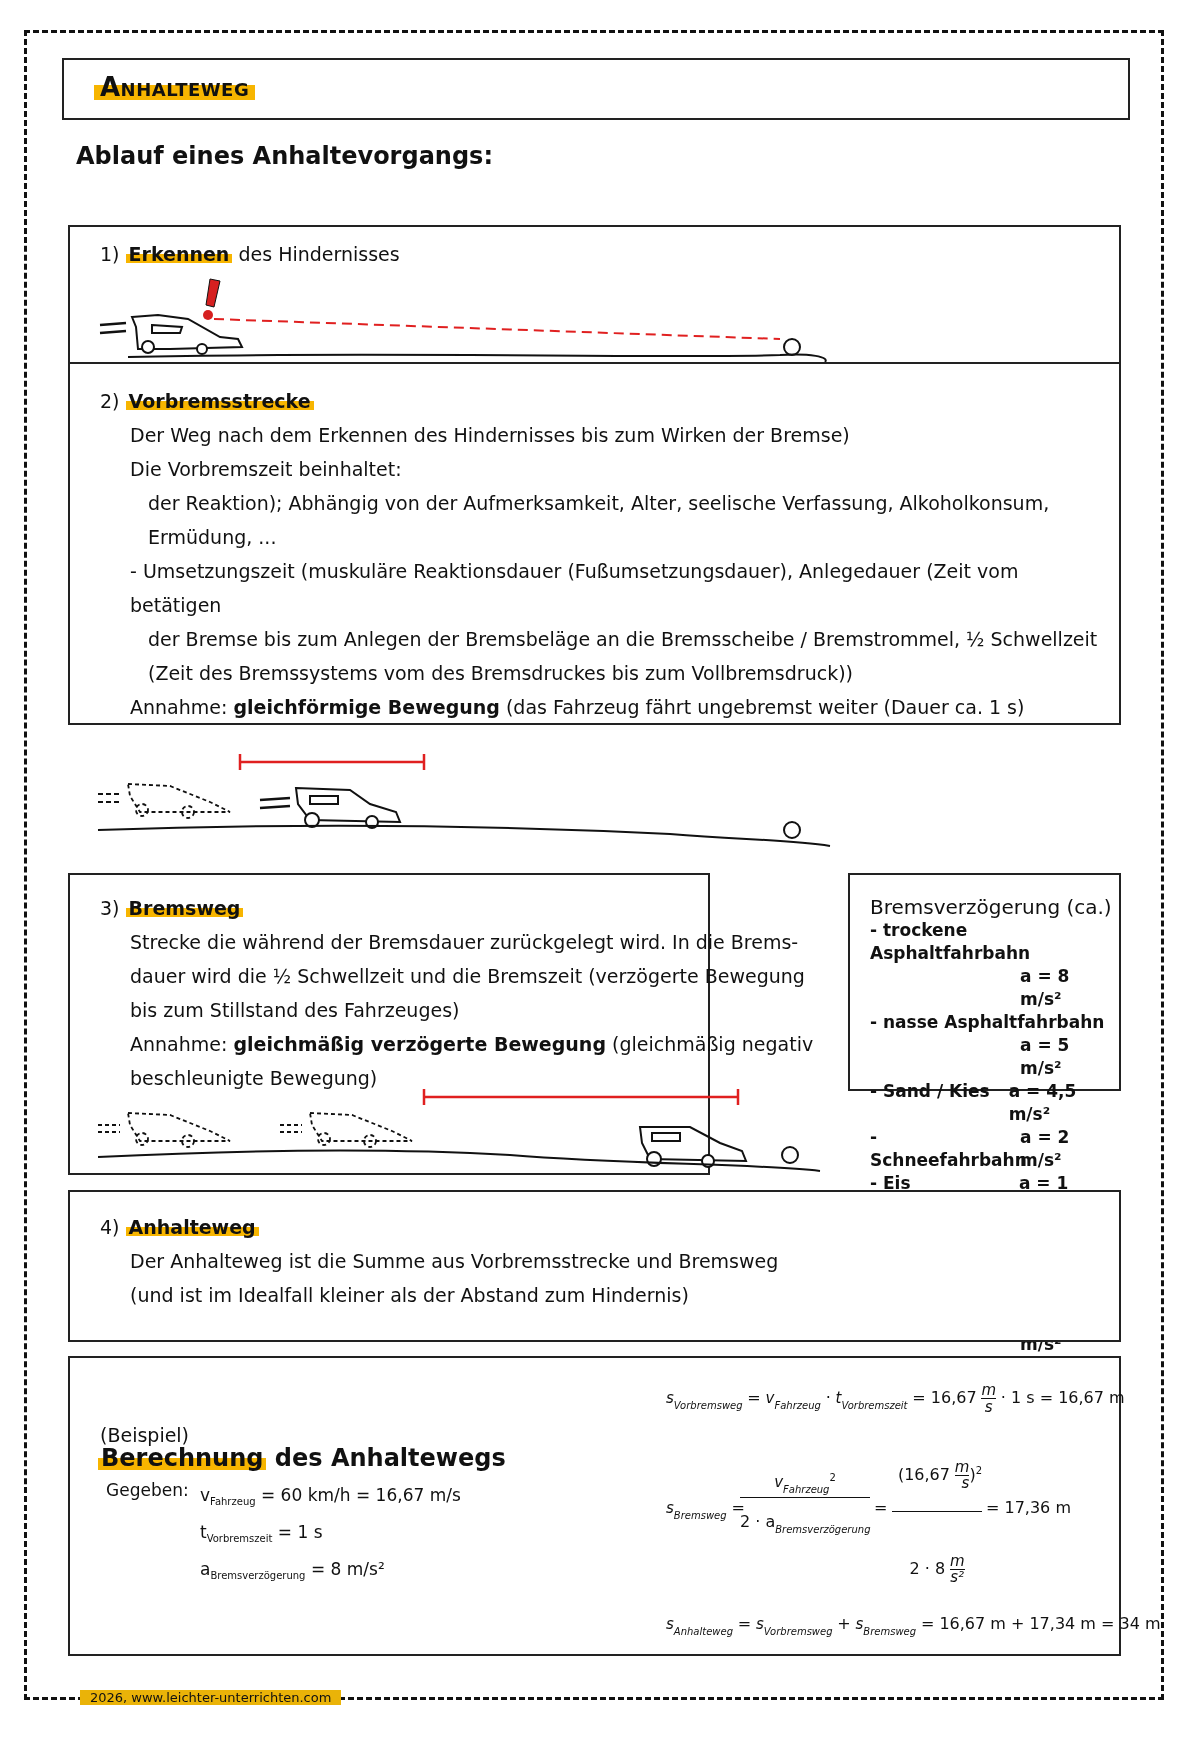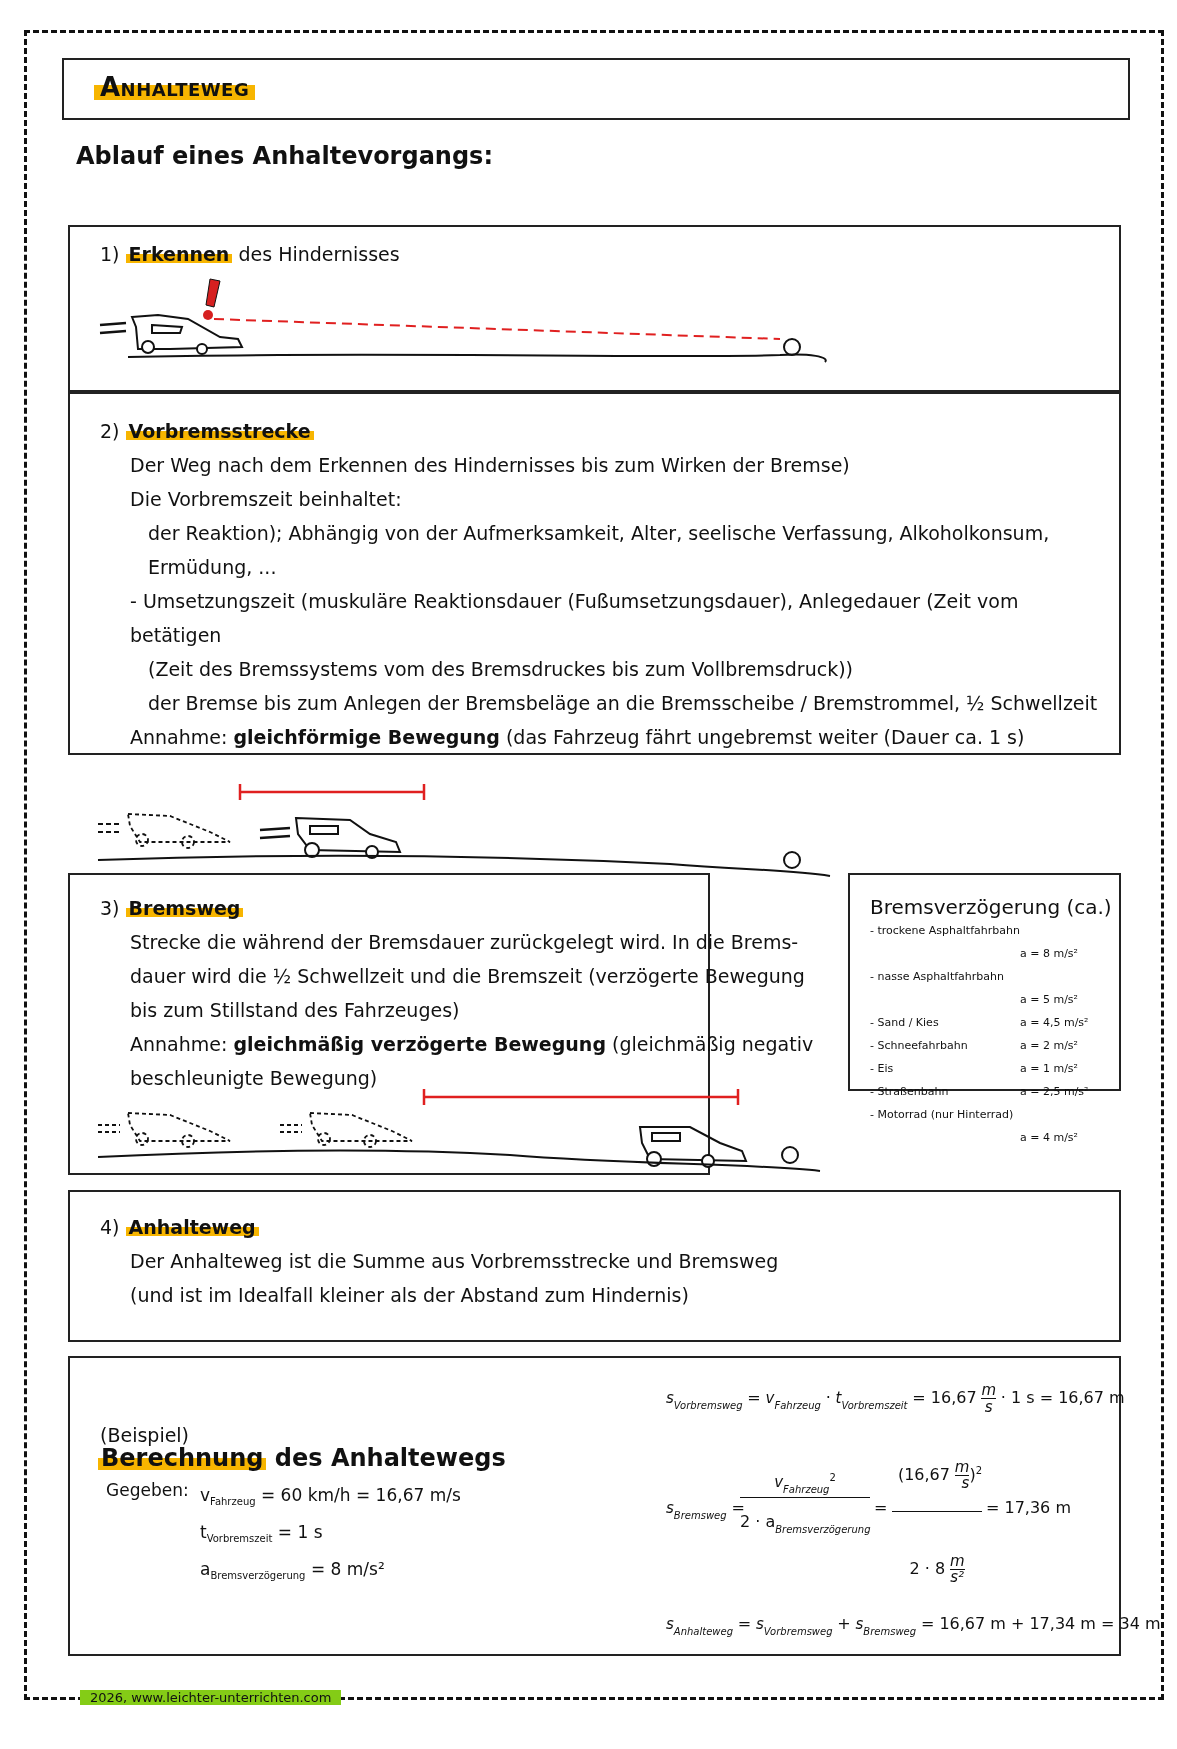--- a/index.html
+++ b/index.html
@@ -1,36 +1,36 @@
 <!DOCTYPE html>
 <html><head>
 <meta charset="utf-8">
 <style>
   html, body { margin:0; padding:0; background:#fff; }
   body { width:1177px; height:1749px; position:relative; overflow:hidden;
          font-family:"DejaVu Sans", sans-serif; color:#111; }
   .page-border { position:absolute; left:24px; top:30px; width:1140px; height:1670px;
          border:3px dashed #111; box-sizing:border-box; }
-  .footer-text { position:absolute; left:80px; top:1690px; font-size:13px; background:#84cc16; padding:0 10px; }
+  .footer-text { position:absolute; left:80px; top:1690px; font-size:13px; background:#eab308; padding:0 10px; }
   .box { position:absolute; border:2px solid #222; box-sizing:border-box; background:#fff; }
   .title-box { left:62px; top:58px; width:1068px; height:62px; }
   .title-text { position:absolute; left:30px; top:12px; font-size:26px; font-weight:bold; letter-spacing:0.5px;
          font-variant:small-caps; }
   .hl { background:linear-gradient(to bottom, transparent 45%, #f7b500 45%, #f7b500 95%, transparent 95%); padding:0 6px; }
   .hl2 { background:linear-gradient(to bottom, transparent 50%, #f7b500 50%, #f7b500 92%, transparent 92%); padding:0 3px; }
   .subheading { position:absolute; left:76px; top:142px; font-size:24px; font-weight:bold; }
   .sec-head { font-size:19px; }
   .text { font-size:19px; line-height:34px; }
   .indent { padding-left:30px; }
   .indent2 { padding-left:48px; }
   .bold { font-weight:bold; }
   .sec { position:absolute; }
   svg { position:absolute; overflow:visible; }
   .brake-title { font-size:20px; }
-  .brake-list { font-size:11px; line-height:23px; }
+  .brake-list { font-size:17px; line-height:23px;font-weight:bold; }
   .brake-row { display:flex; }
   .brake-row .l { width:150px; }
   .formula { position:absolute; font-style:italic; font-size:15px; white-space:nowrap; }
   .formula .sub { font-size:10px; vertical-align:-6px; }
   .formula .num { font-style:normal; font-size:16px; }
   .given { position:absolute; left:106px; top:1480px; font-size:17px; }
   .given-vals { position:absolute; left:200px; top:1480px; font-size:17px; line-height:30px; }
   .given-vals .sub { font-size:10px; vertical-align:-4px; }
 </style>
 </head>
@@ -62,33 +62,33 @@
     <g>
       <path d="M140 52 L150 54 L144 80 L136 78 Z" fill="#d62020" stroke="#111" stroke-width="1"></path>
       <circle cx="138" cy="88" r="5" fill="#d62020"></circle>
     </g>
     <path d="M144 92 L710 112" stroke="#e02020" stroke-width="2" stroke-dasharray="10 6" fill="none"></path>
     <path d="M58 130 C300 124, 600 132, 710 128 C740 126, 760 130, 755 135" stroke="#111" stroke-width="2" fill="none"></path>
     <circle cx="722" cy="120" r="8" stroke="#111" stroke-width="2" fill="none"></circle>
   </svg>
 </div>
 
-<div class="box" style="left:68px;top:362px;width:1053px;height:363px;margin-top:30px;">
+<div class="box" style="left:68px;top:362px;width:1053px;height:363px;">
   <div class="sec text" style="left:30px;top:20px;width:1010px;">
     <div class="sec-head">
       <span>2)</span>
       <span class="hl2 bold">Vorbremsstrecke</span>
     </div>
     <div class="indent">Der Weg nach dem Erkennen des Hindernisses bis zum Wirken der Bremse)</div>
     <div class="indent">Die Vorbremszeit beinhaltet:</div>
     <div class="indent2">der Reaktion); Abhängig von der Aufmerksamkeit, Alter, seelische Verfassung, Alkoholkonsum,</div>
     <div class="indent2">Ermüdung, ...</div>
     <div class="indent">- Umsetzungszeit (muskuläre Reaktionsdauer (Fußumsetzungsdauer), Anlegedauer (Zeit vom betätigen</div>
+    <div class="indent2">der Bremse bis zum Anlegen der Bremsbeläge an die Bremsscheibe / Bremstrommel, ½ Schwellzeit</div>
     <div class="indent2">(Zeit des Bremssystems vom des Bremsdruckes bis zum Vollbremsdruck))</div>
-    <div class="indent2">der Bremse bis zum Anlegen der Bremsbeläge an die Bremsscheibe / Bremstrommel, ½ Schwellzeit</div>
     <div class="indent">
       <span>Annahme:</span>
       <span class="bold">gleichförmige Bewegung</span>
       <span>(das Fahrzeug fährt ungebremst weiter (Dauer ca. 1 s)</span>
     </div>
   </div>
   <svg width="1053" height="497" style="left:0;top:0;">
     <path d="M170 398 L354 398 M170 390 L170 406 M354 390 L354 406" stroke="#e02020" stroke-width="2.5" fill="none"></path>
     <path d="M28 430 L50 430 M28 438 L50 438" stroke="#111" stroke-width="2" stroke-dasharray="5 3" fill="none"></path>
     <g stroke="#111" stroke-width="1.8" stroke-dasharray="4 3" fill="none">

